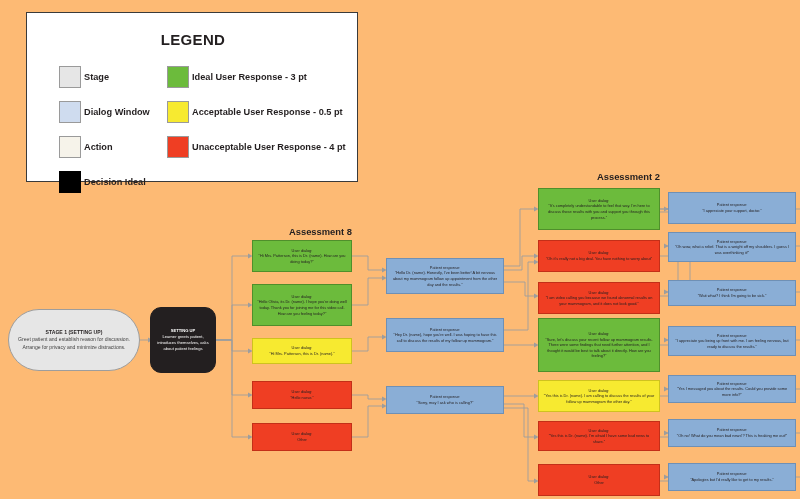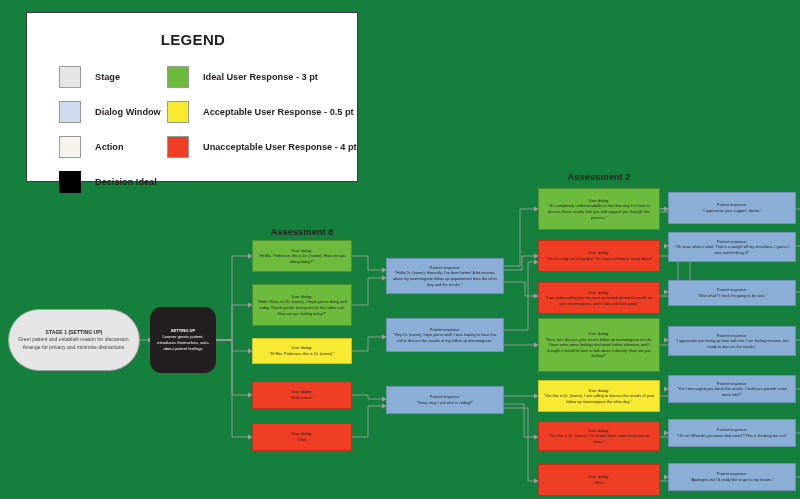--- a/index.html
+++ b/index.html
@@ -1,29 +1,29 @@
 <!DOCTYPE html>
 <html><head>
 <meta charset="utf-8">
 <style>
   html,body{margin:0;padding:0;background:#ffffff;}
   body{width:800px;height:499px;overflow:hidden;font-family:"Liberation Sans",sans-serif;}
-  #canvas{position:relative;width:800px;height:499px;background:#15803d;}
+  #canvas{position:relative;width:800px;height:499px;background:#fdba74;}
 
   
   .legend{position:absolute;left:26px;top:12px;width:332px;height:170px;
           border:1px solid #3a3a3a;background:#ffffff;box-sizing:border-box;}
   .legend-title{position:absolute;left:0;top:18px;width:332px;text-align:center;
                 font-size:15px;font-weight:bold;color:#231f20;letter-spacing:.3px;}
   .legend-col{position:absolute;top:52px;}
   .legend-col.c1{left:32px;}
   .legend-col.c2{left:140px;}
   .legend-row{display:flex;align-items:center;height:24px;margin-bottom:11px;}
   .swatch{width:22px;height:22px;border:1px solid #9a9a9a;box-sizing:border-box;flex:0 0 auto;}
-  .legend-label{margin-left:14px;font-size:9.2px;font-weight:bold;color:#231f20;white-space:nowrap;}
+  .legend-label{margin-left:3px;font-size:9.2px;font-weight:bold;color:#231f20;white-space:nowrap;}
 
   
   .node{position:absolute;box-sizing:border-box;border:1px solid #808080;
         display:flex;align-items:center;justify-content:center;text-align:center;
         padding:2px 4px;overflow:hidden;}
   .node .txt{font-size:3.9px;line-height:1.42;color:#231f20;}
   .node .txt .ln{display:block;}
 
   .stage{left:8px;top:309px;width:132px;height:62px;border-radius:31px;
          background:#e6e6e6;border:1px solid #9d9d9d;}
@@ -34,21 +34,21 @@
             background:#231f20;border:1px solid #231f20;}
   .decision .txt{font-size:4.1px;line-height:1.5;color:#ffffff;}
   .decision .hd{font-weight:bold;display:block;}
 
   .green  {background:#6cbb3c;border-color:#4f8f2b;}
   .yellow {background:#f7ea30;border-color:#cfc21f;}
   .red    {background:#ef3e23;border-color:#c32f18;}
   .blue   {background:#8aaed6;border-color:#6f90b5;}
 
   .col-title{position:absolute;font-size:9.4px;font-weight:bold;color:#231f20;
-             text-align:center;white-space:nowrap;}
+             text-align:right;white-space:nowrap;}
 
   svg.wires{position:absolute;left:0;top:0;width:800px;height:499px;
             pointer-events:none;overflow:visible;}
   svg.wires path{fill:none;stroke:#9d9d9d;stroke-width:.9px;}
   svg.wires polygon{fill:#9d9d9d;}
 </style>
 </head>
 <body>
 
 <div id="canvas">

